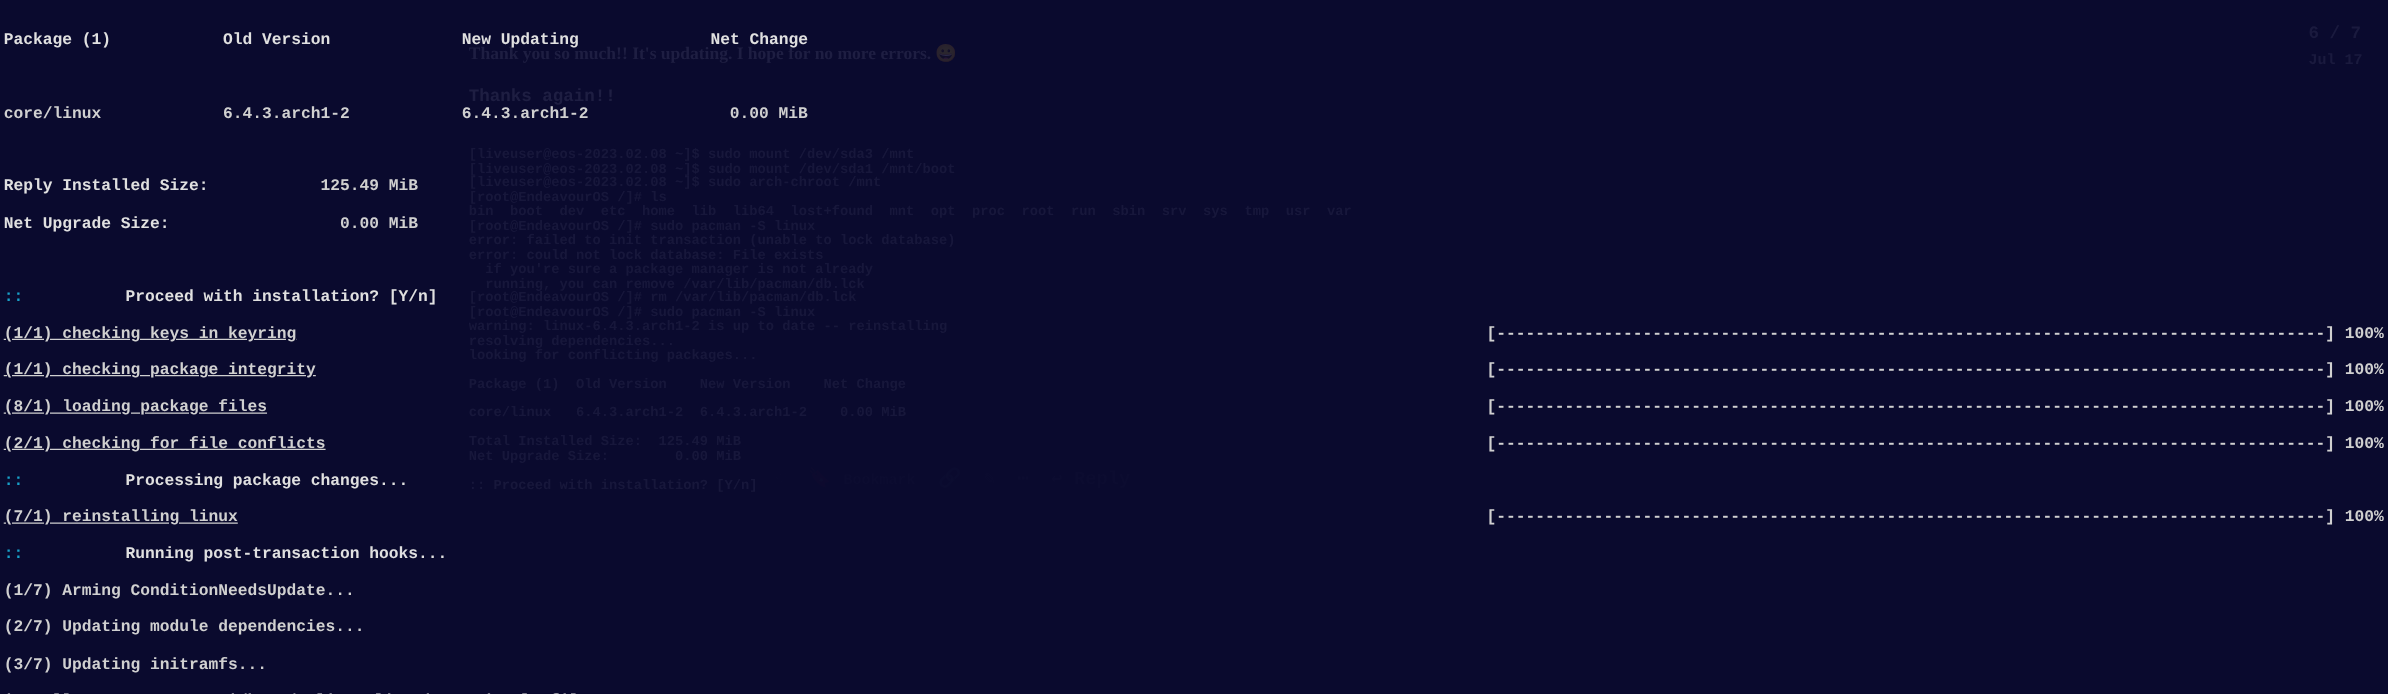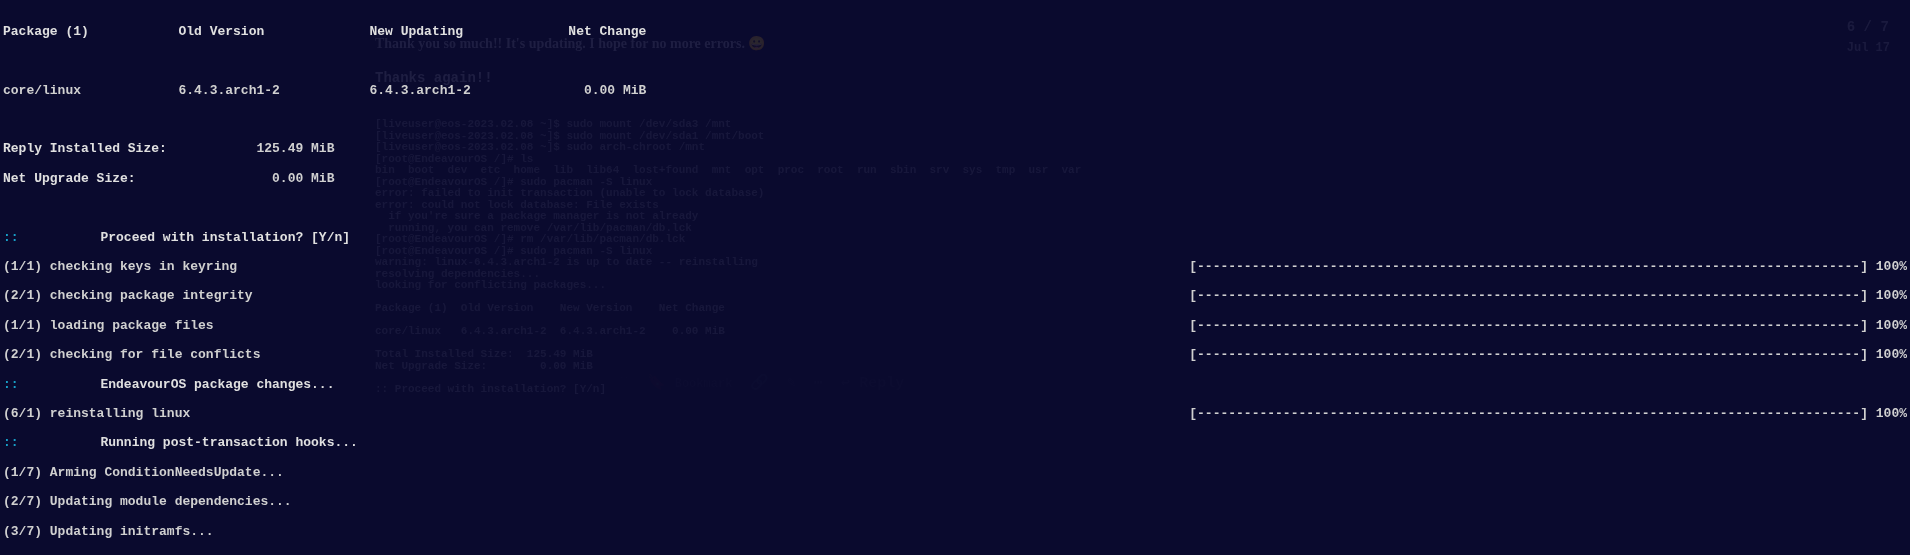--- a/index.html
+++ b/index.html
@@ -51,21 +51,21 @@
     display: flex;
     align-items: center;
     gap: 18px;
     color: rgba(150,150,180,0.12);
     font-size: 15px;
     pointer-events: none;
   }
   .bold { font-weight: bold; color: #e0e0e0; }
   .cyan { color: #18a0c8; }
   .row { display: flex; width: 100%; gap: 37px; }
-  .left { flex: 0 0 auto; }
+  .left { flex: 0 0 auto; text-decoration: underline; }
   .right { margin-left: auto; text-align: right; }
   .progress-bar { display: inline-block; }
   .icon { display:inline-block; opacity:0.12; }
 </style>
 </head>
 <body>
 
 <div class="terminal-bg">
   <div style="color:rgba(170,170,200,0.13);font-size:14px;font-family:Liberation Serif, serif;">Thank you so much!! It's updating. I hope for no more errors. 😀</div>
   <div style="color:rgba(170,170,200,0.13);font-size:14px;margin-bottom:12px;">Thanks again!!</div>
@@ -89,25 +89,25 @@
 <div class="terminal-main">
 <div class="row"><span class="bold">Package (1)</span><span>  </span><span class="bold">Old Version</span><span>    </span><span class="bold">New Updating</span><span>    </span><span class="bold">Net Change</span></div>
 <div>&nbsp;</div>
 <div class="row"><span>core/linux</span><span>   </span><span>6.4.3.arch1-2</span><span>  </span><span>6.4.3.arch1-2</span><span>     </span><span>0.00 MiB</span></div>
 <div>&nbsp;</div>
 <div class="row"><span class="bold">Reply Installed Size:</span><span>  </span><span>125.49 MiB</span></div>
 <div class="row"><span class="bold">Net Upgrade Size:</span><span>        </span><span>0.00 MiB</span></div>
 <div>&nbsp;</div>
 <div class="row"><span class="cyan bold">::</span><span> </span><span class="bold">Proceed with installation? [Y/n]</span></div>
 <div class="row"><span class="left">(1/1) checking keys in keyring</span><span class="right"><span class="progress-bar">[-------------------------------------------------------------------------------------]</span> <span>100%</span></span></div>
-<div class="row"><span class="left">(2/1) checking package integrity</span><span class="right"><span class="progress-bar">[-------------------------------------------------------------------------------------]</span> <span>100%</span></span></div>
-<div class="row"><span class="left">(1/1) loading package files</span><span class="right"><span class="progress-bar">[-------------------------------------------------------------------------------------]</span> <span>100%</span></span></div>
+<div class="row"><span class="left">(1/1) checking package integrity</span><span class="right"><span class="progress-bar">[-------------------------------------------------------------------------------------]</span> <span>100%</span></span></div>
+<div class="row"><span class="left">(8/1) loading package files</span><span class="right"><span class="progress-bar">[-------------------------------------------------------------------------------------]</span> <span>100%</span></span></div>
 <div class="row"><span class="left">(2/1) checking for file conflicts</span><span class="right"><span class="progress-bar">[-------------------------------------------------------------------------------------]</span> <span>100%</span></span></div>
-<div class="row"><span class="cyan bold">::</span><span> </span><span class="bold">EndeavourOS package changes...</span></div>
-<div class="row"><span class="left">(6/1) reinstalling linux</span><span class="right"><span class="progress-bar">[-------------------------------------------------------------------------------------]</span> <span>100%</span></span></div>
+<div class="row"><span class="cyan bold">::</span><span> </span><span class="bold">Processing package changes...</span></div>
+<div class="row"><span class="left">(7/1) reinstalling linux</span><span class="right"><span class="progress-bar">[-------------------------------------------------------------------------------------]</span> <span>100%</span></span></div>
 <div class="row"><span class="cyan bold">::</span><span> </span><span class="bold">Running post-transaction hooks...</span></div>
 <div>(1/7) Arming ConditionNeedsUpdate...</div>
 <div>(2/7) Updating module dependencies...</div>
 <div>(3/7) Updating initramfs...</div>
 <div>install: cannot remove '/boot/vmlinuz-linux': Read-only file system</div>
 
 
 
 
 

